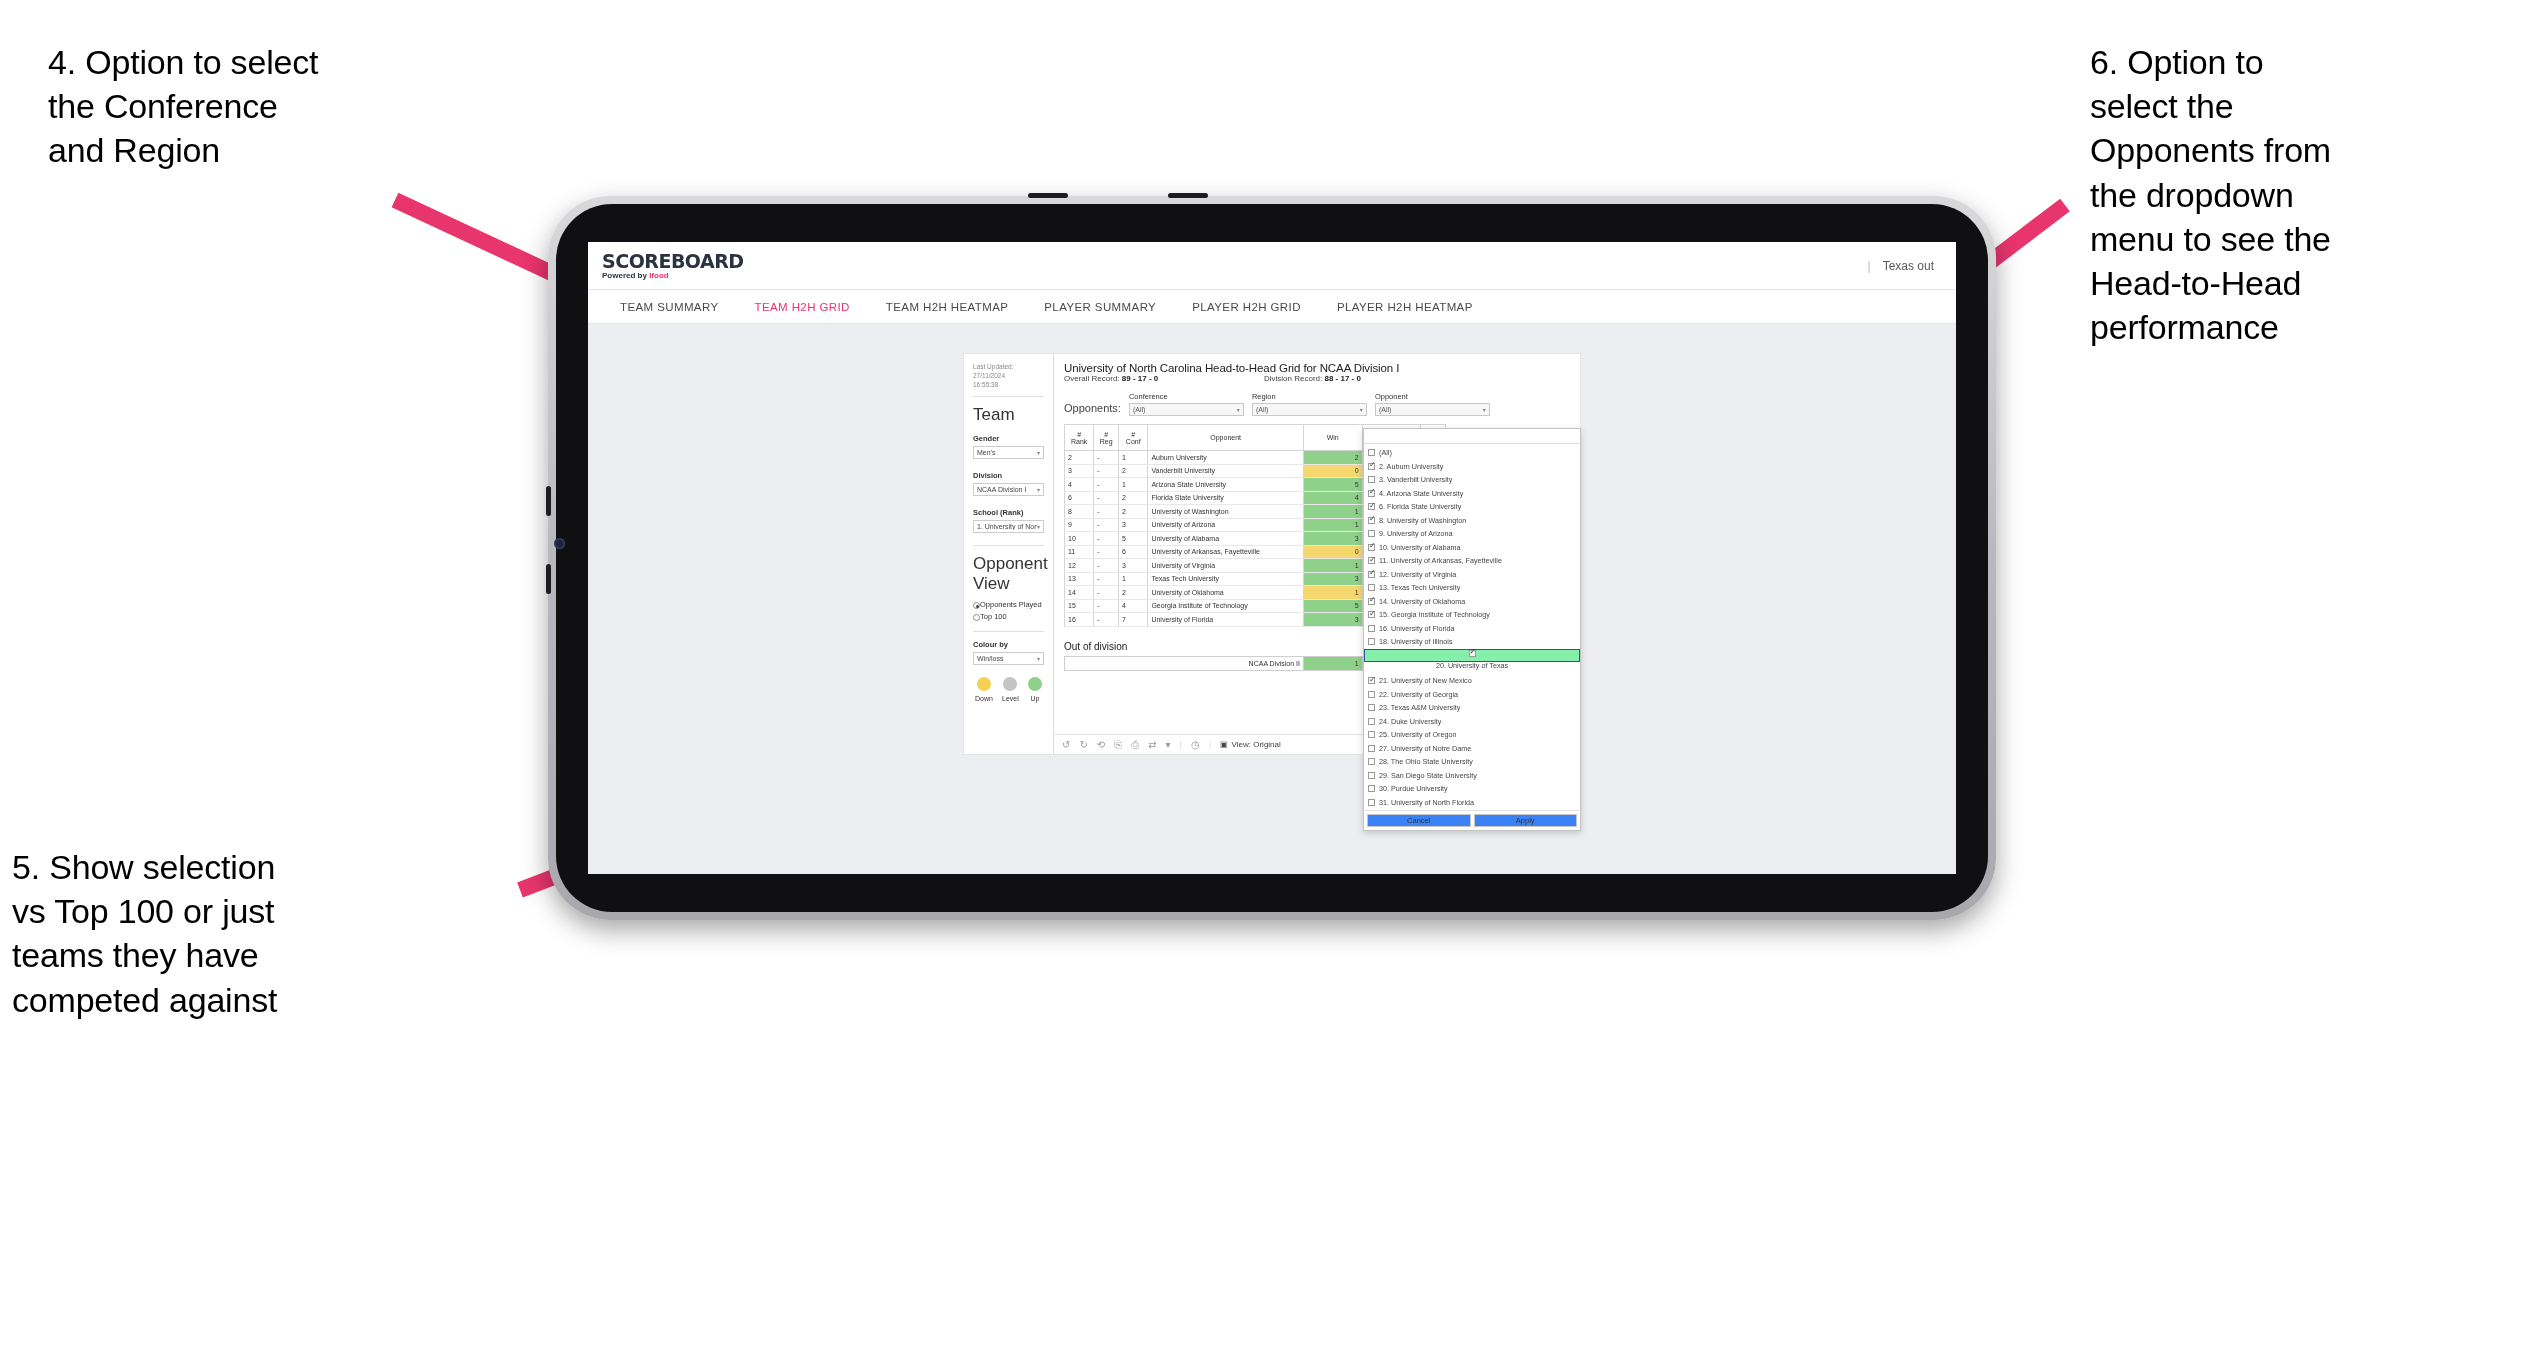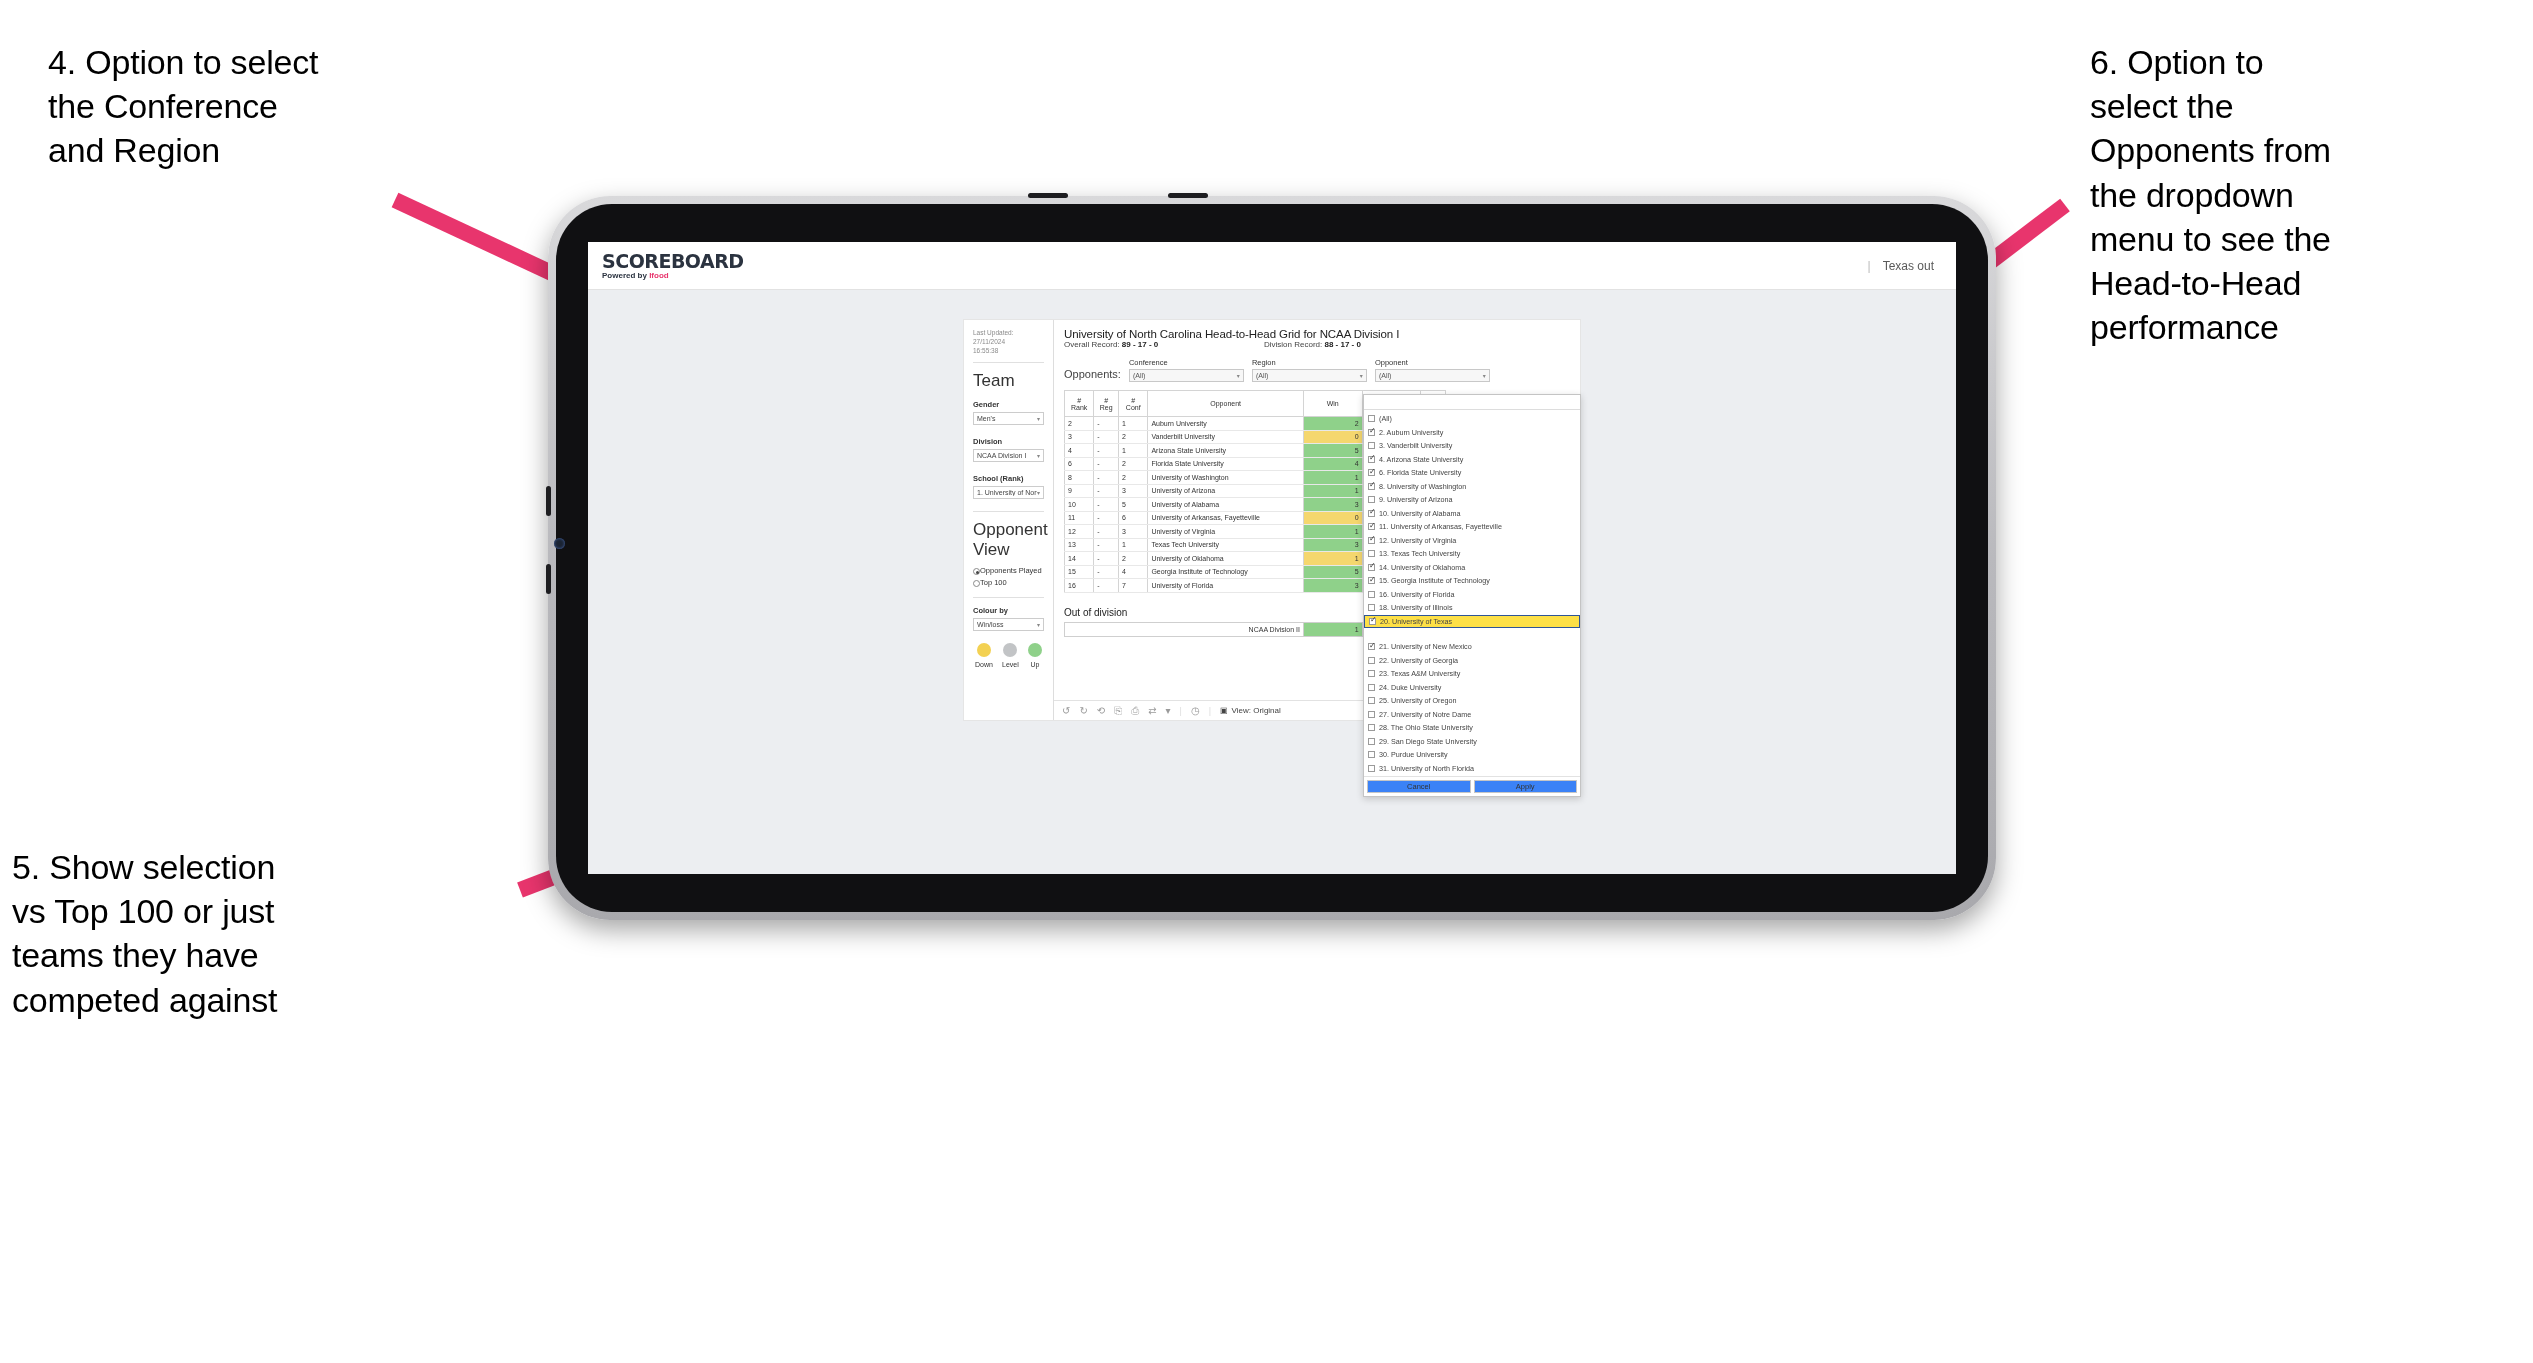--- a/index.html
+++ b/index.html
@@ -82,21 +82,21 @@
 
   .ood-title { font-size:10px; color:#222; margin-top:14px; }
   table.ood { border-collapse:collapse; margin-top:4px; width:382px; table-layout:fixed; }
   table.ood td { font-size:7px; color:#333; border:1px solid #cfcfcf; height:14px; padding:0 3px; }
 
   
   .dropdown { position:absolute; right:-1px; top:74px; width:218px; background:#fff; border:1px solid #c4c4c4; box-shadow:0 2px 7px rgba(0,0,0,.18); z-index:20; }
   .dd-search { height:15px; border-bottom:1px solid #ddd; }
   .dd-list { padding:2px 0 1px 0; }
   .dd-item { display:flex; align-items:center; gap:4px; padding:0 4px; height:13.5px; font-size:7.2px; color:#444; cursor:pointer; }
-  .dd-item.sel { background:#fde047; outline:1.5px solid #2f5596; outline-offset:-1.5px; }
+  .dd-item.sel { background:#86efac; outline:1.5px solid #2f5596; outline-offset:-1.5px;flex-direction:column; }
   .cb { width:7px; height:7px; border:1px solid #9a9a9a; background:#fff; flex:none; position:relative; }
   .cb.on::after { content:"✓"; position:absolute; left:0px; top:-3.5px; font-size:8px; color:#333; line-height:10px; }
   .dd-foot { display:flex; gap:3px; padding:3px; background:#fff; border-top:1px solid #e2e2e2; }
   .dd-btn { flex:1; height:13px; background:#3b82f6; border:1px solid #c6c6c6; font-size:7.5px; color:#333; display:flex; align-items:center; justify-content:center; cursor:pointer; }
 
   .viz-toolbar { position:absolute; left:0; right:0; bottom:0; height:20px; border-top:1px solid #e2e2e2; display:flex; align-items:center; gap:9px; padding:0 8px; background:#fff; }
   .tb-ico { color:#9a9a9a; font-size:10px; cursor:pointer; }
   .tb-sep { color:#ddd; font-size:9px; }
   .tb-view { font-size:8px; color:#444; display:flex; align-items:center; gap:4px; cursor:pointer; }
   .tb-right { margin-left:auto; display:flex; align-items:center; gap:4px; font-size:8px; color:#555; }
@@ -146,20 +146,28 @@
         <div class="logo-wrap">
           <div class="logo-main">SCOREBOARD</div>
           <div class="logo-sub"><span>Powered by </span><em>Ifood</em></div>
         </div>
         <div class="appbar-right">
           <span class="vsep">|</span>
           <span>Texas out</span>
         </div>
       </div>
 
+      <div class="subnav">
+        <div class="subtab">TEAM SUMMARY</div>
+        <div class="subtab active">TEAM H2H GRID</div>
+        <div class="subtab">TEAM H2H HEATMAP</div>
+        <div class="subtab">PLAYER SUMMARY</div>
+        <div class="subtab">PLAYER H2H GRID</div>
+        <div class="subtab">PLAYER H2H HEATMAP</div>
+      </div>
 
       <div class="canvas">
         <div class="viz">
 
           <div class="viz-side">
             <div class="lastupd">
               <div>Last Updated: 27/11/2024</div>
               <div>16:55:38</div>
             </div>
             <div class="hr"></div>

